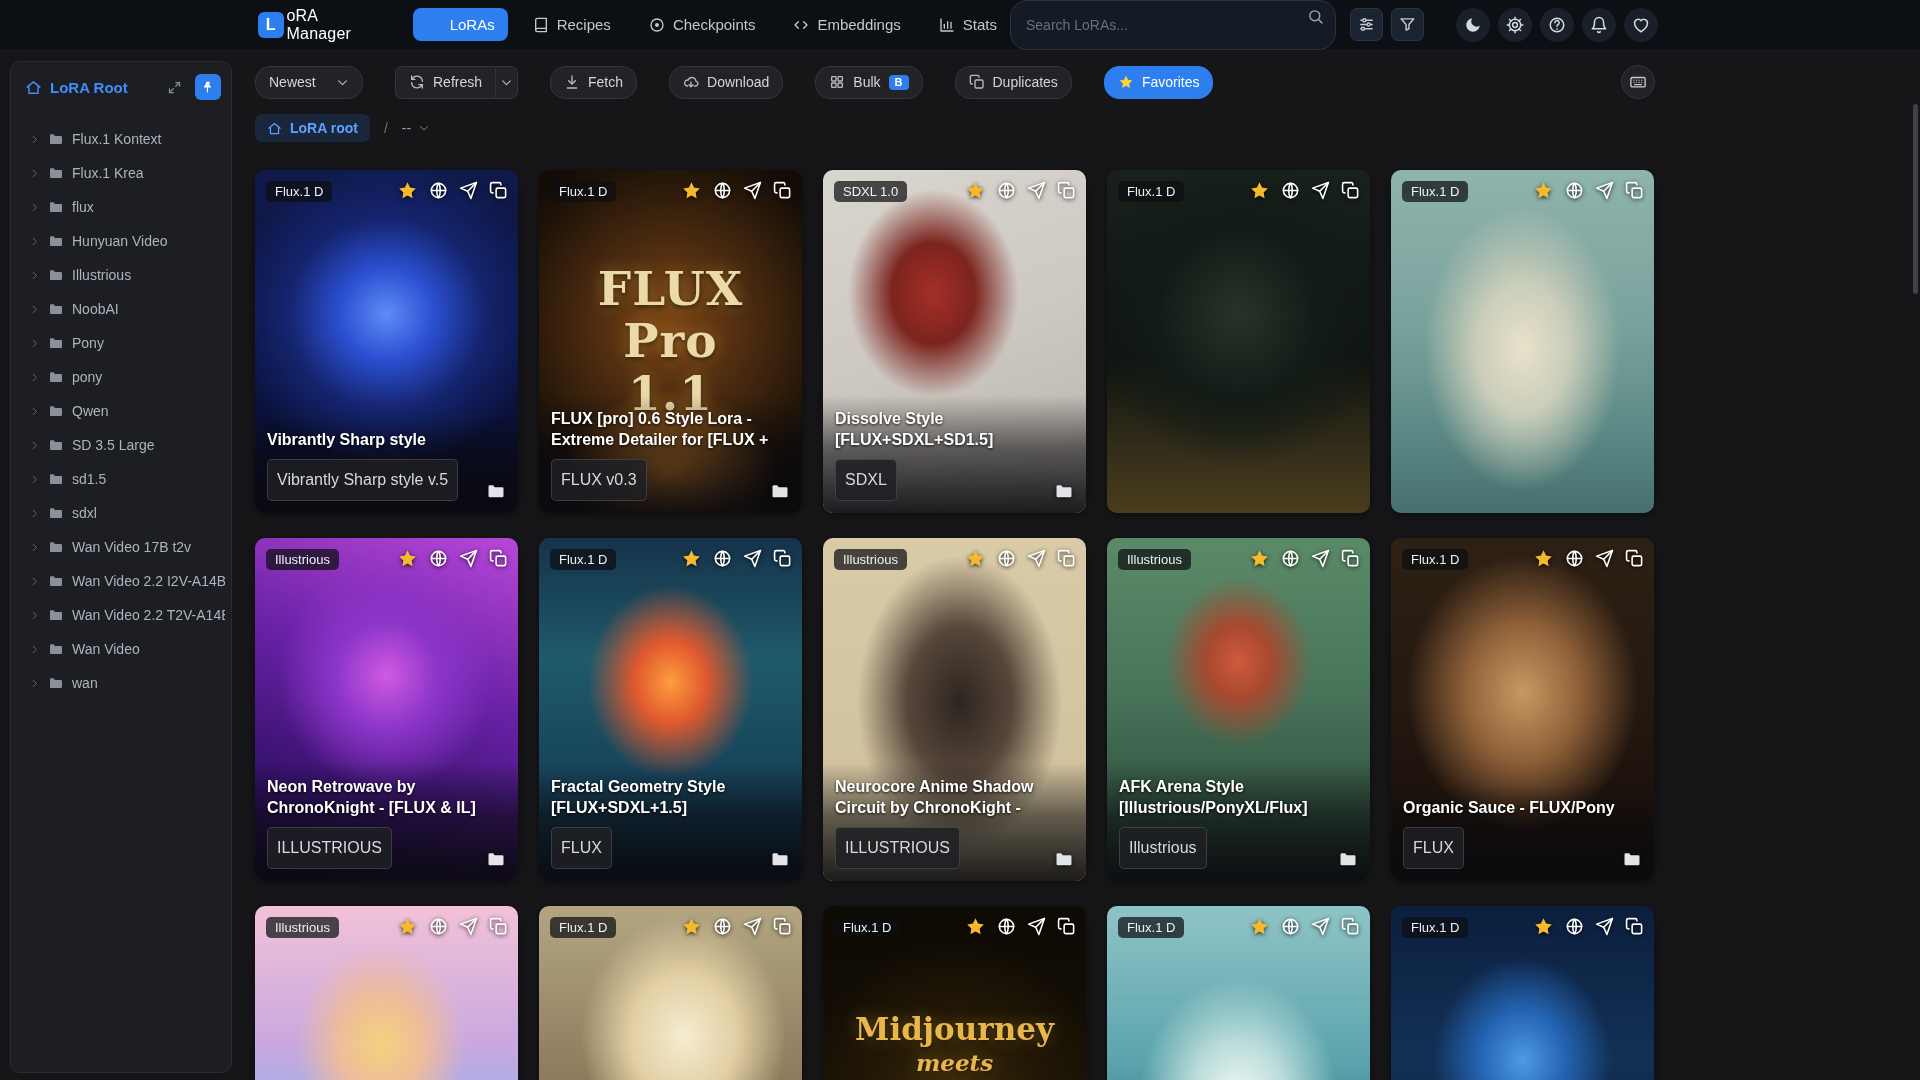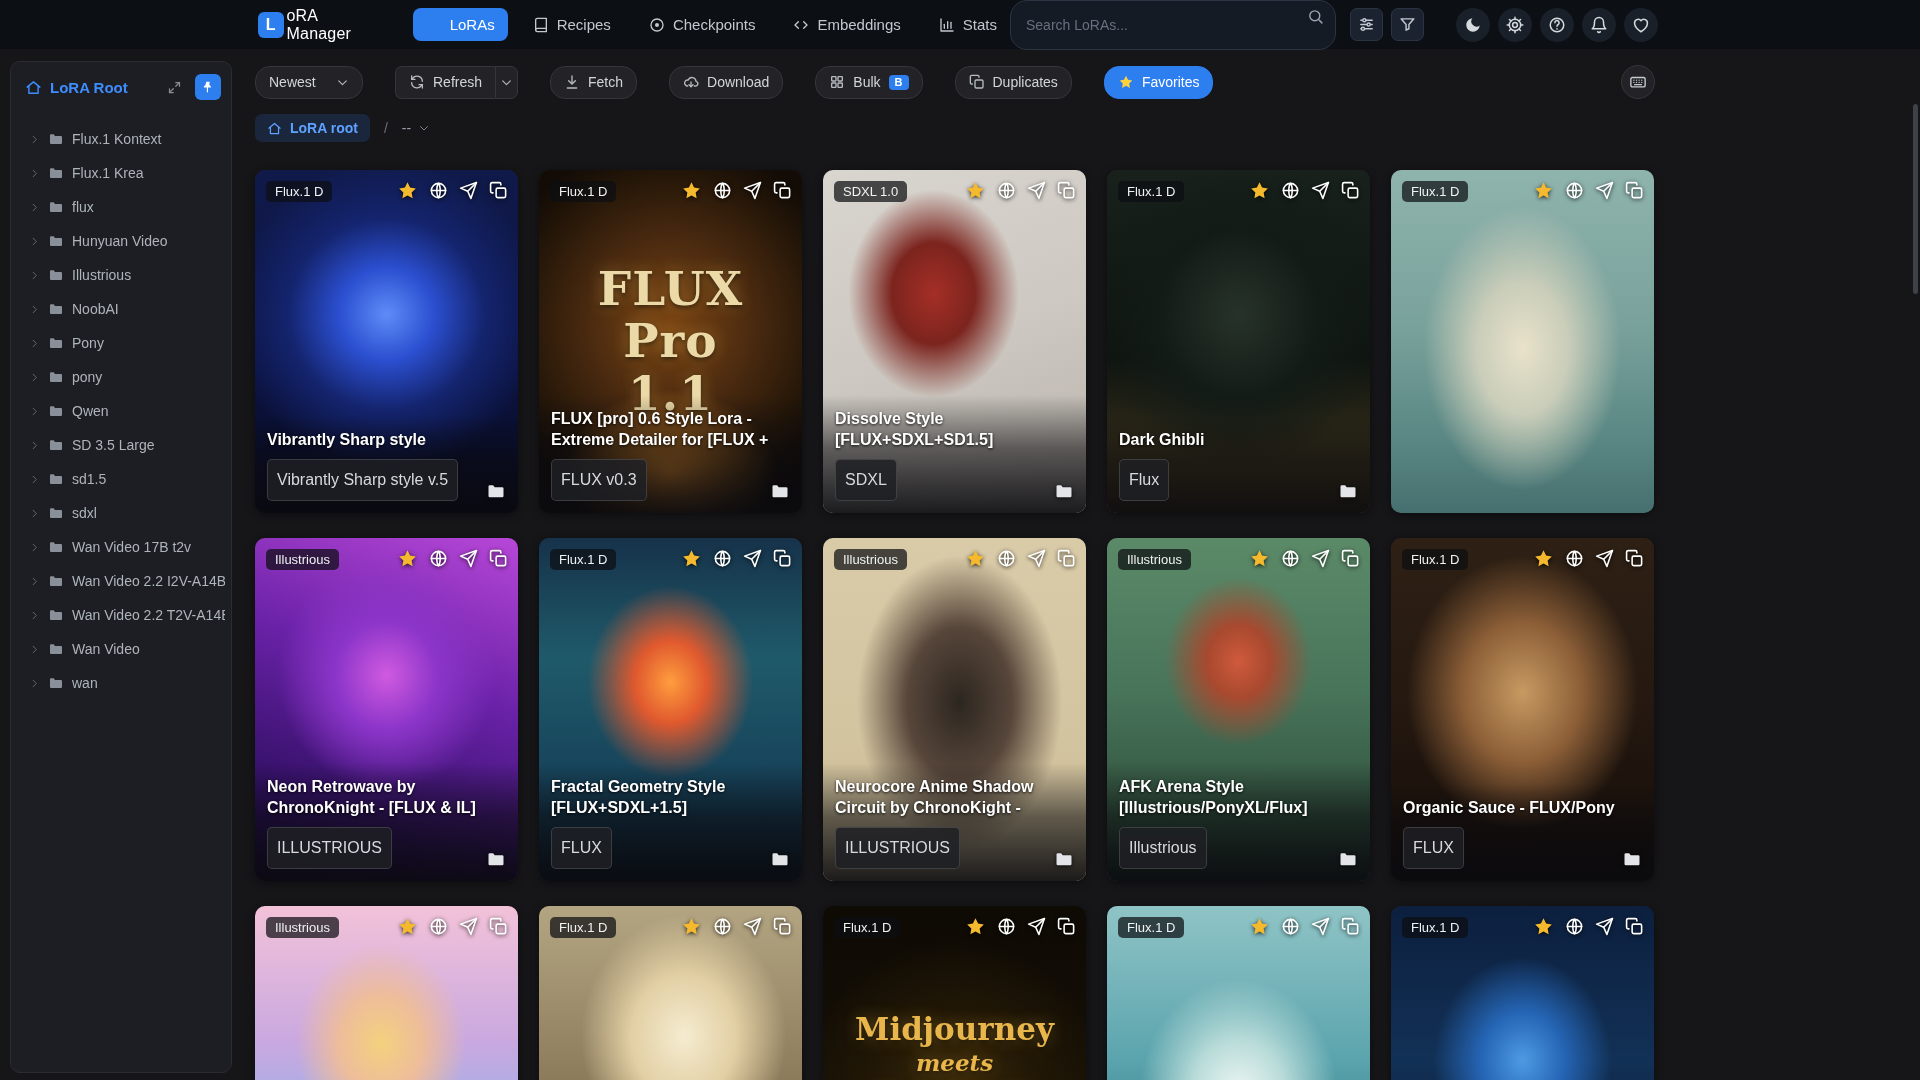--- a/index.html
+++ b/index.html
@@ -754,31 +754,20 @@
               <path d="M22 2 15 22l-4-9-9-4z"></path>
             </svg>
           </span>
           <span class="cico ico">
             <svg viewBox="0 0 24 24" fill="none" stroke="currentColor" stroke-width="2" stroke-linecap="round" stroke-linejoin="round">
               <rect x="9" y="9" width="12" height="12" rx="2"></rect>
               <path d="M15 5V4a2 2 0 0 0-2-2H4a2 2 0 0 0-2 2v9a2 2 0 0 0 2 2h1"></path>
             </svg>
           </span>
         </div>
-        <div class="overlay">
-          <div class="title">Dark Ghibli</div>
-          <div class="meta">
-            <span class="tag">Flux</span>
-            <span class="cico folder-btn ico">
-              <svg viewBox="0 0 24 24">
-                <path d="M3 6.5A1.5 1.5 0 0 1 4.5 5h4l2 2.5h9A1.5 1.5 0 0 1 21 9v9a1.5 1.5 0 0 1-1.5 1.5h-15A1.5 1.5 0 0 1 3 18z" fill="currentColor"></path>
-              </svg>
-            </span>
-          </div>
-        </div>
       </article>
       <article class="card">
         <div class="art" style="background: radial-gradient(50% 55% at 50% 52%, rgb(233, 226, 202) 0%, rgb(201, 205, 185) 35%, rgba(180, 200, 190, 0) 75%), linear-gradient(rgb(143, 179, 173) 0%, rgb(122, 162, 156) 45%, rgb(93, 138, 134) 75%, rgb(70, 112, 111) 100%);"></div>
         <span class="badge">Flux.1 D</span>
         <div class="card-icons">
           <span class="cico star ico">
             <svg viewBox="0 0 24 24">
               <path d="M12 2.5l2.95 6.1 6.55 1-4.75 4.7 1.1 6.6L12 17.8l-5.85 3.1 1.1-6.6L2.5 9.6l6.55-1z" fill="currentColor"></path>
             </svg>
           </span>

